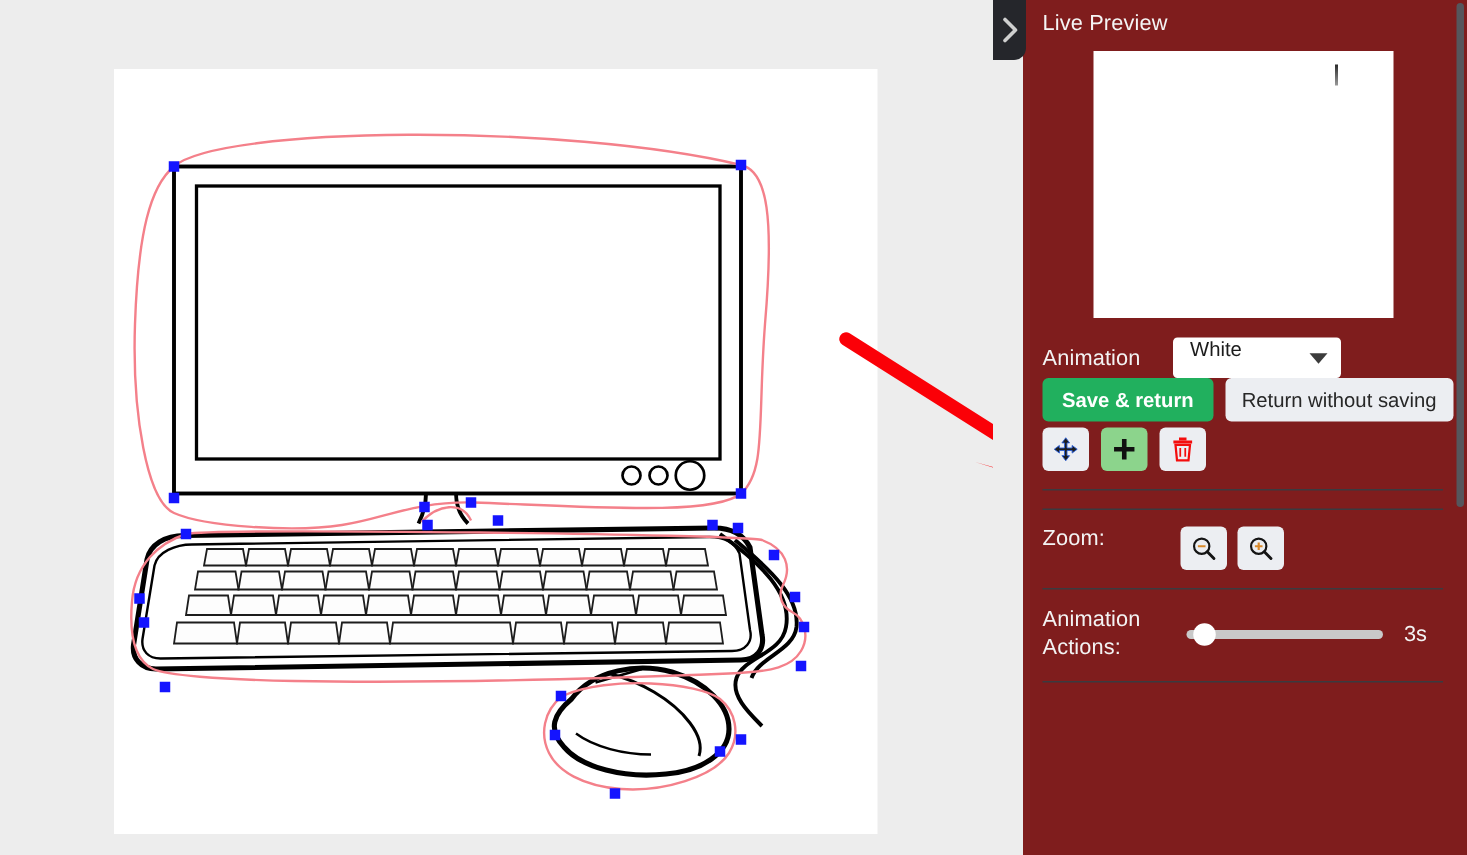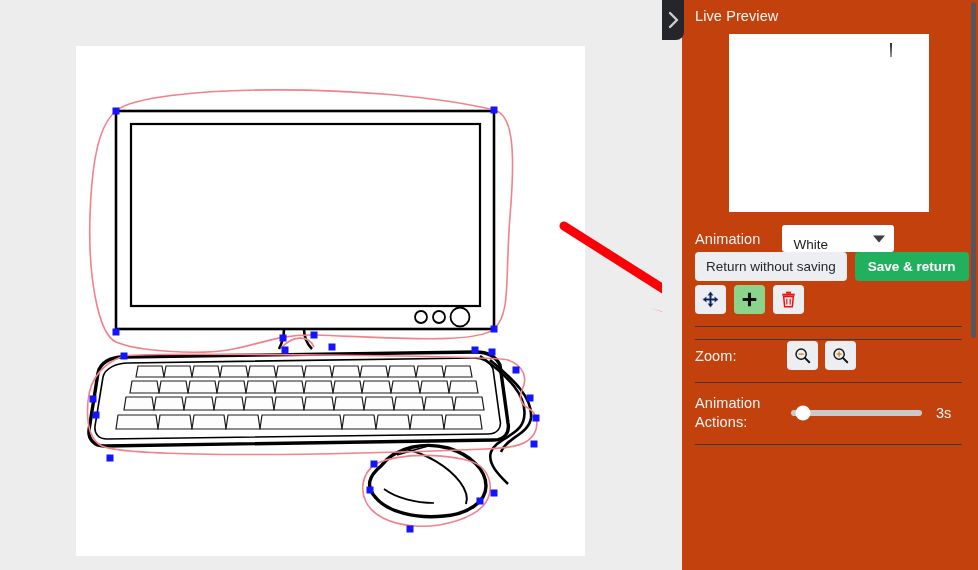--- a/index.html
+++ b/index.html
@@ -43,21 +43,21 @@
     display: flex; align-items: center; justify-content: center;
     z-index: 30;
     cursor: pointer;
   }
   #collapse-tab svg { display: block; }
 
   
   #side-panel {
     position: absolute; left: 682px; top: 0;
     width: 296px; height: 570px;
-    background: #c2410c;
+    background: #7f1d1d;
     color: #f3f3f3;
     overflow: hidden;
   }
   #panel-inner { padding: 8px 16px 0 13px; }
 
   .panel-title {
     font-size: 14.5px;
     color: #f5f5f5;
     letter-spacing: .1px;
     margin-bottom: 10px;
@@ -84,21 +84,21 @@
     letter-spacing: .1px;
   }
 
   
   .select-wrap {
     position: relative;
     margin-left: 22px;
     width: 112px; height: 27px;
     background: #ffffff;
     border-radius: 3px;
-    display: flex; align-items: flex-end;
+    display: flex; align-items: flex-start;
   }
   .select-value {
     font-size: 13.5px; color: #1c1c1c;
     padding-left: 11px;
   }
   .select-caret {
     position: absolute; right: 9px; top: 50%;
     transform: translateY(-50%);
     width: 0; height: 0;
     border-left: 6px solid transparent;
@@ -170,21 +170,21 @@
     width: 15px; height: 15px;
     border-radius: 50%;
     background: #ffffff;
     cursor: pointer;
   }
   .slider-value {
     margin-left: 14px;
     font-size: 14.5px; color: #f3f3f3;
   }
 
-  .zoom-row { display: flex; align-items: center; margin-top: 1px; }
+  .zoom-row { display: flex; align-items: flex-start; margin-top: 11px; }
   .zoom-row .row-label { width: 92px; flex: none; }
   .zoom-btns { display: flex; gap: 7px; }
   .zoom-btn {
     width: 31px; height: 29px;
     background: #eceef2;
     border: none; border-radius: 4px;
     display: flex; align-items: center; justify-content: center;
     cursor: pointer;
   }
 
@@ -411,22 +411,22 @@
 
       <div class="row">
         <span class="row-label">Animation</span>
         <div class="select-wrap">
           <span class="select-value">White</span>
           <span class="select-caret"></span>
         </div>
       </div>
 
       <div class="btn-row">
+        <button class="btn btn-primary" style="background: rgb(33, 176, 94);">Save &amp; return</button>
         <button class="btn btn-secondary">Return without saving</button>
-        <button class="btn btn-primary" style="background: rgb(33, 176, 94);">Save &amp; return</button>
       </div>
 
       <div class="tools-row">
         <button class="tool-btn">
           <svg width="17" height="17" viewBox="0 0 20 20">
             <path d="M10 1 L13 5 H11 V9 H15 V7 L19 10 L15 13 V11 H11 V15 H13 L10 19
                      L7 15 H9 V11 H5 V13 L1 10 L5 7 V9 H9 V5 H7 Z" fill="#1c1c1c" stroke="#2b5fd9" stroke-width="0.7"></path>
           </svg>
         </button>
         <button class="tool-btn active">

